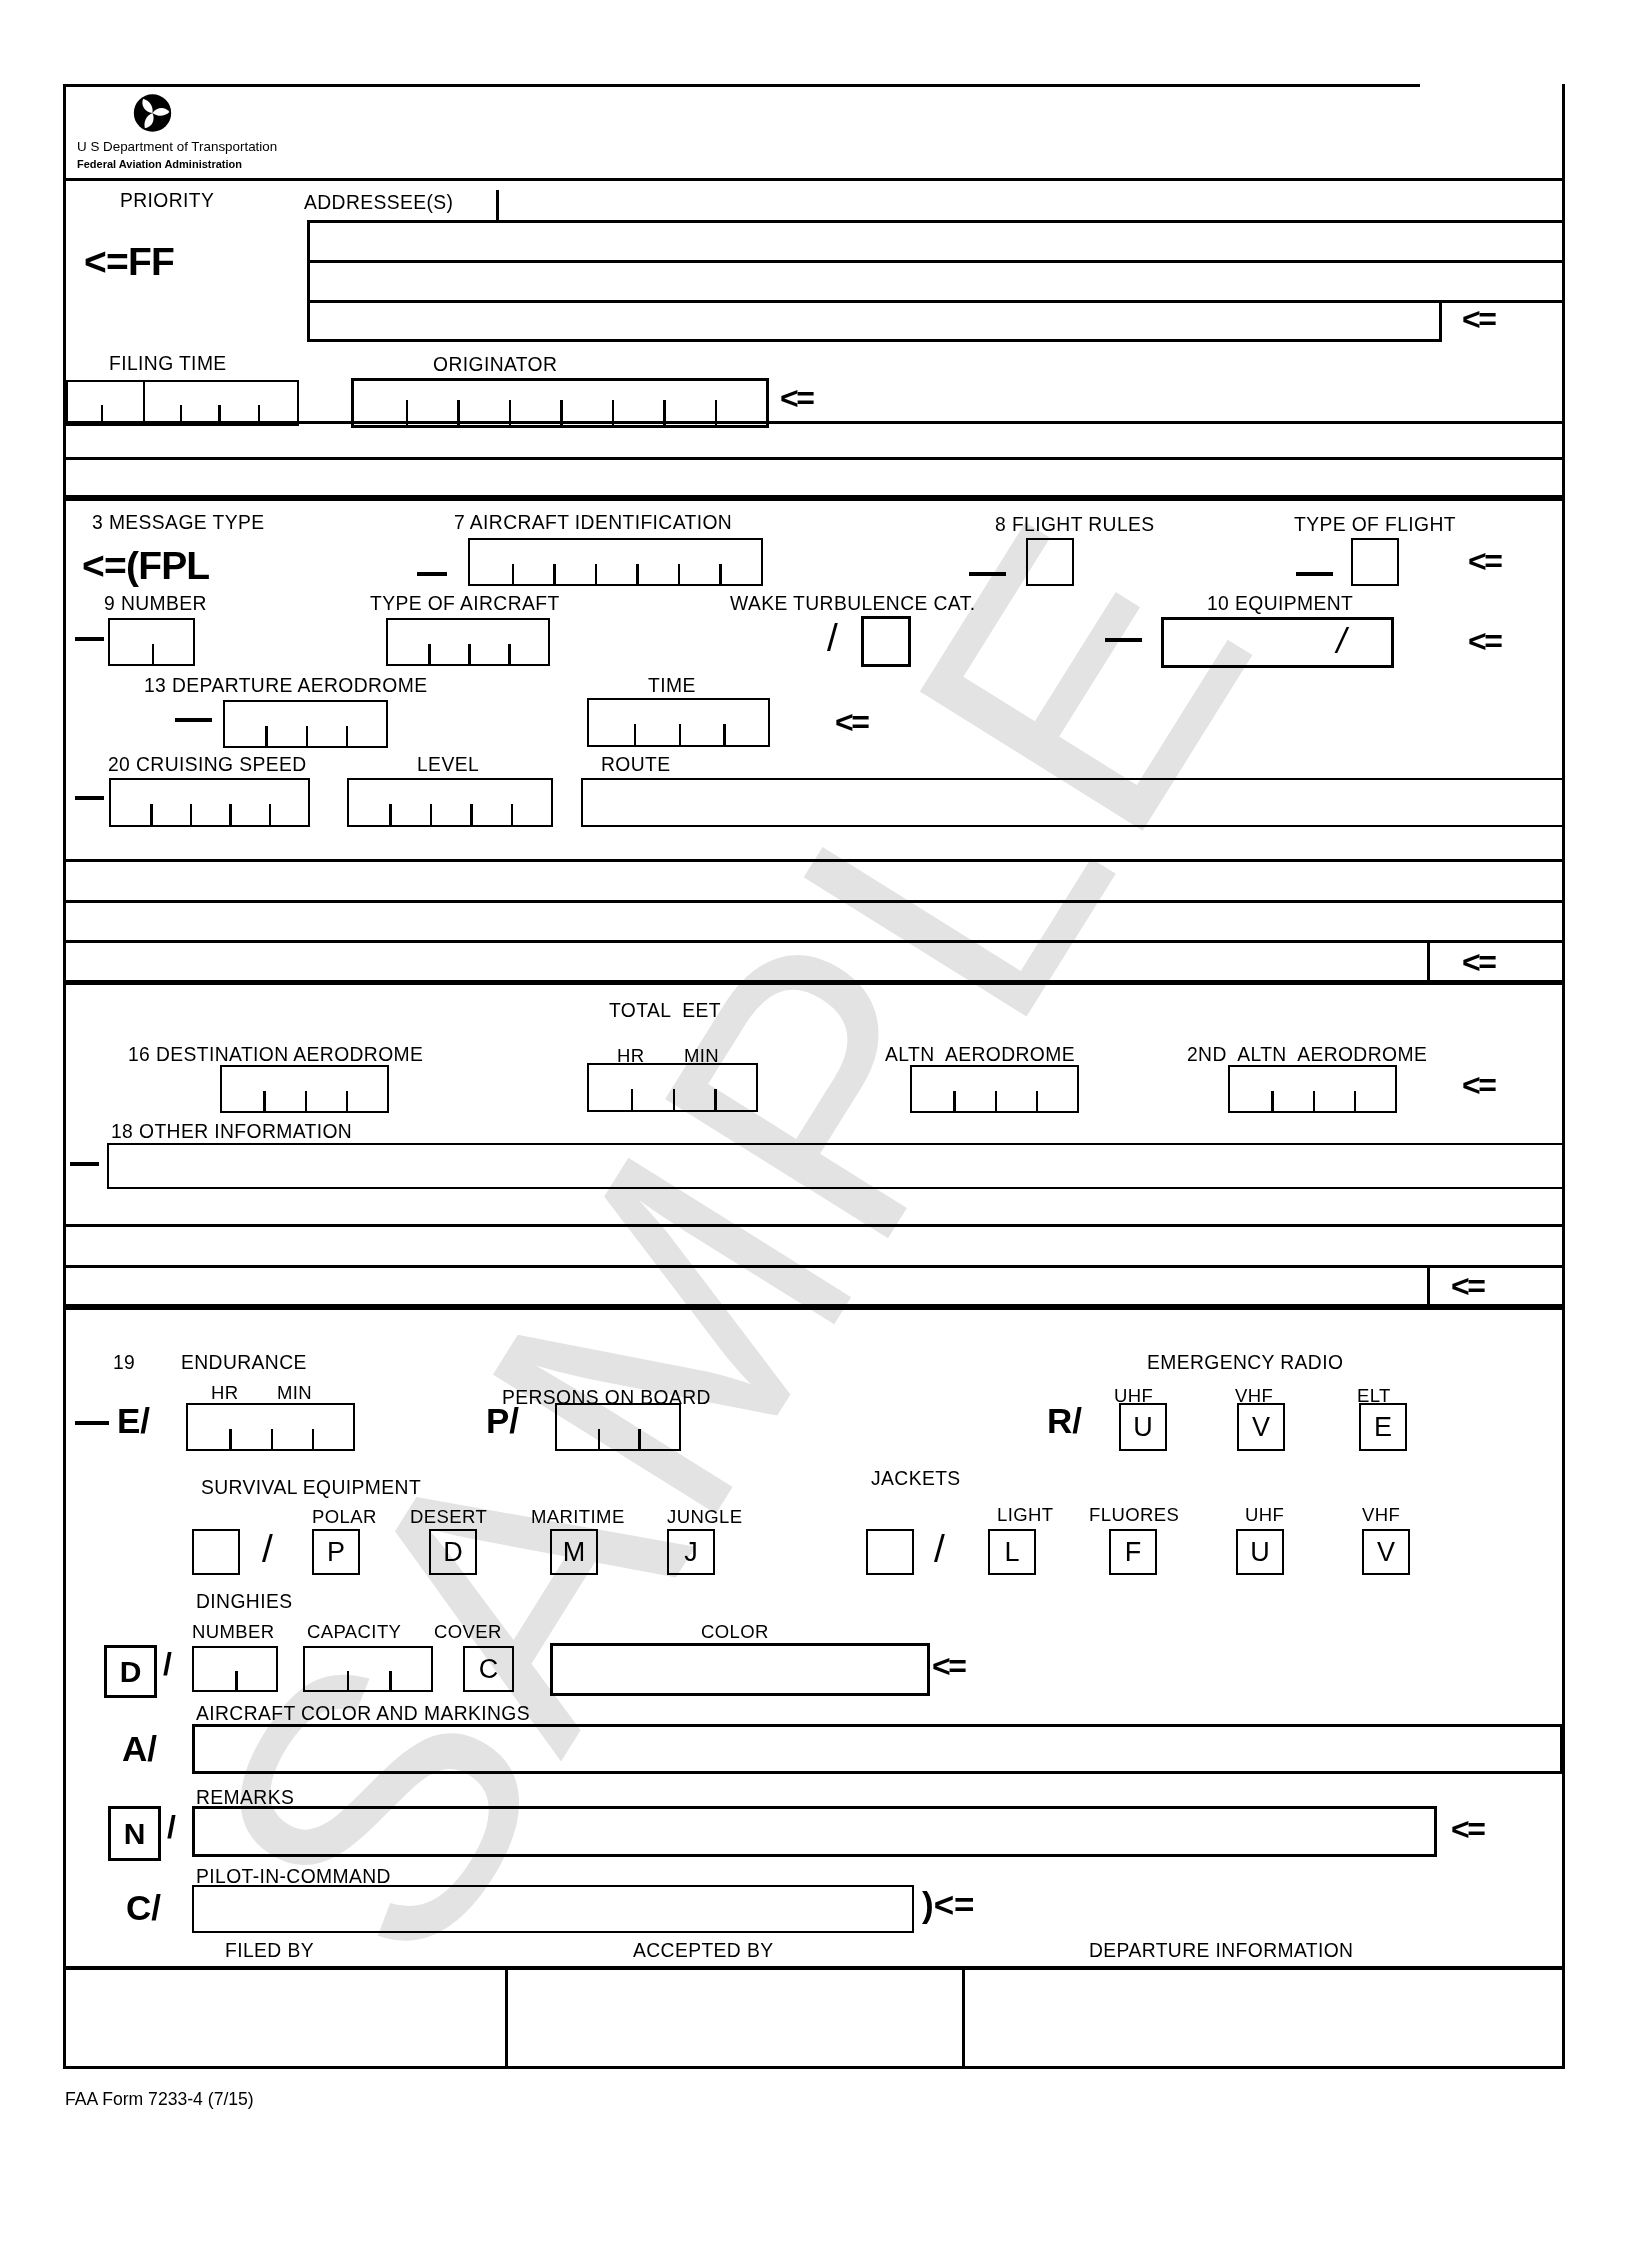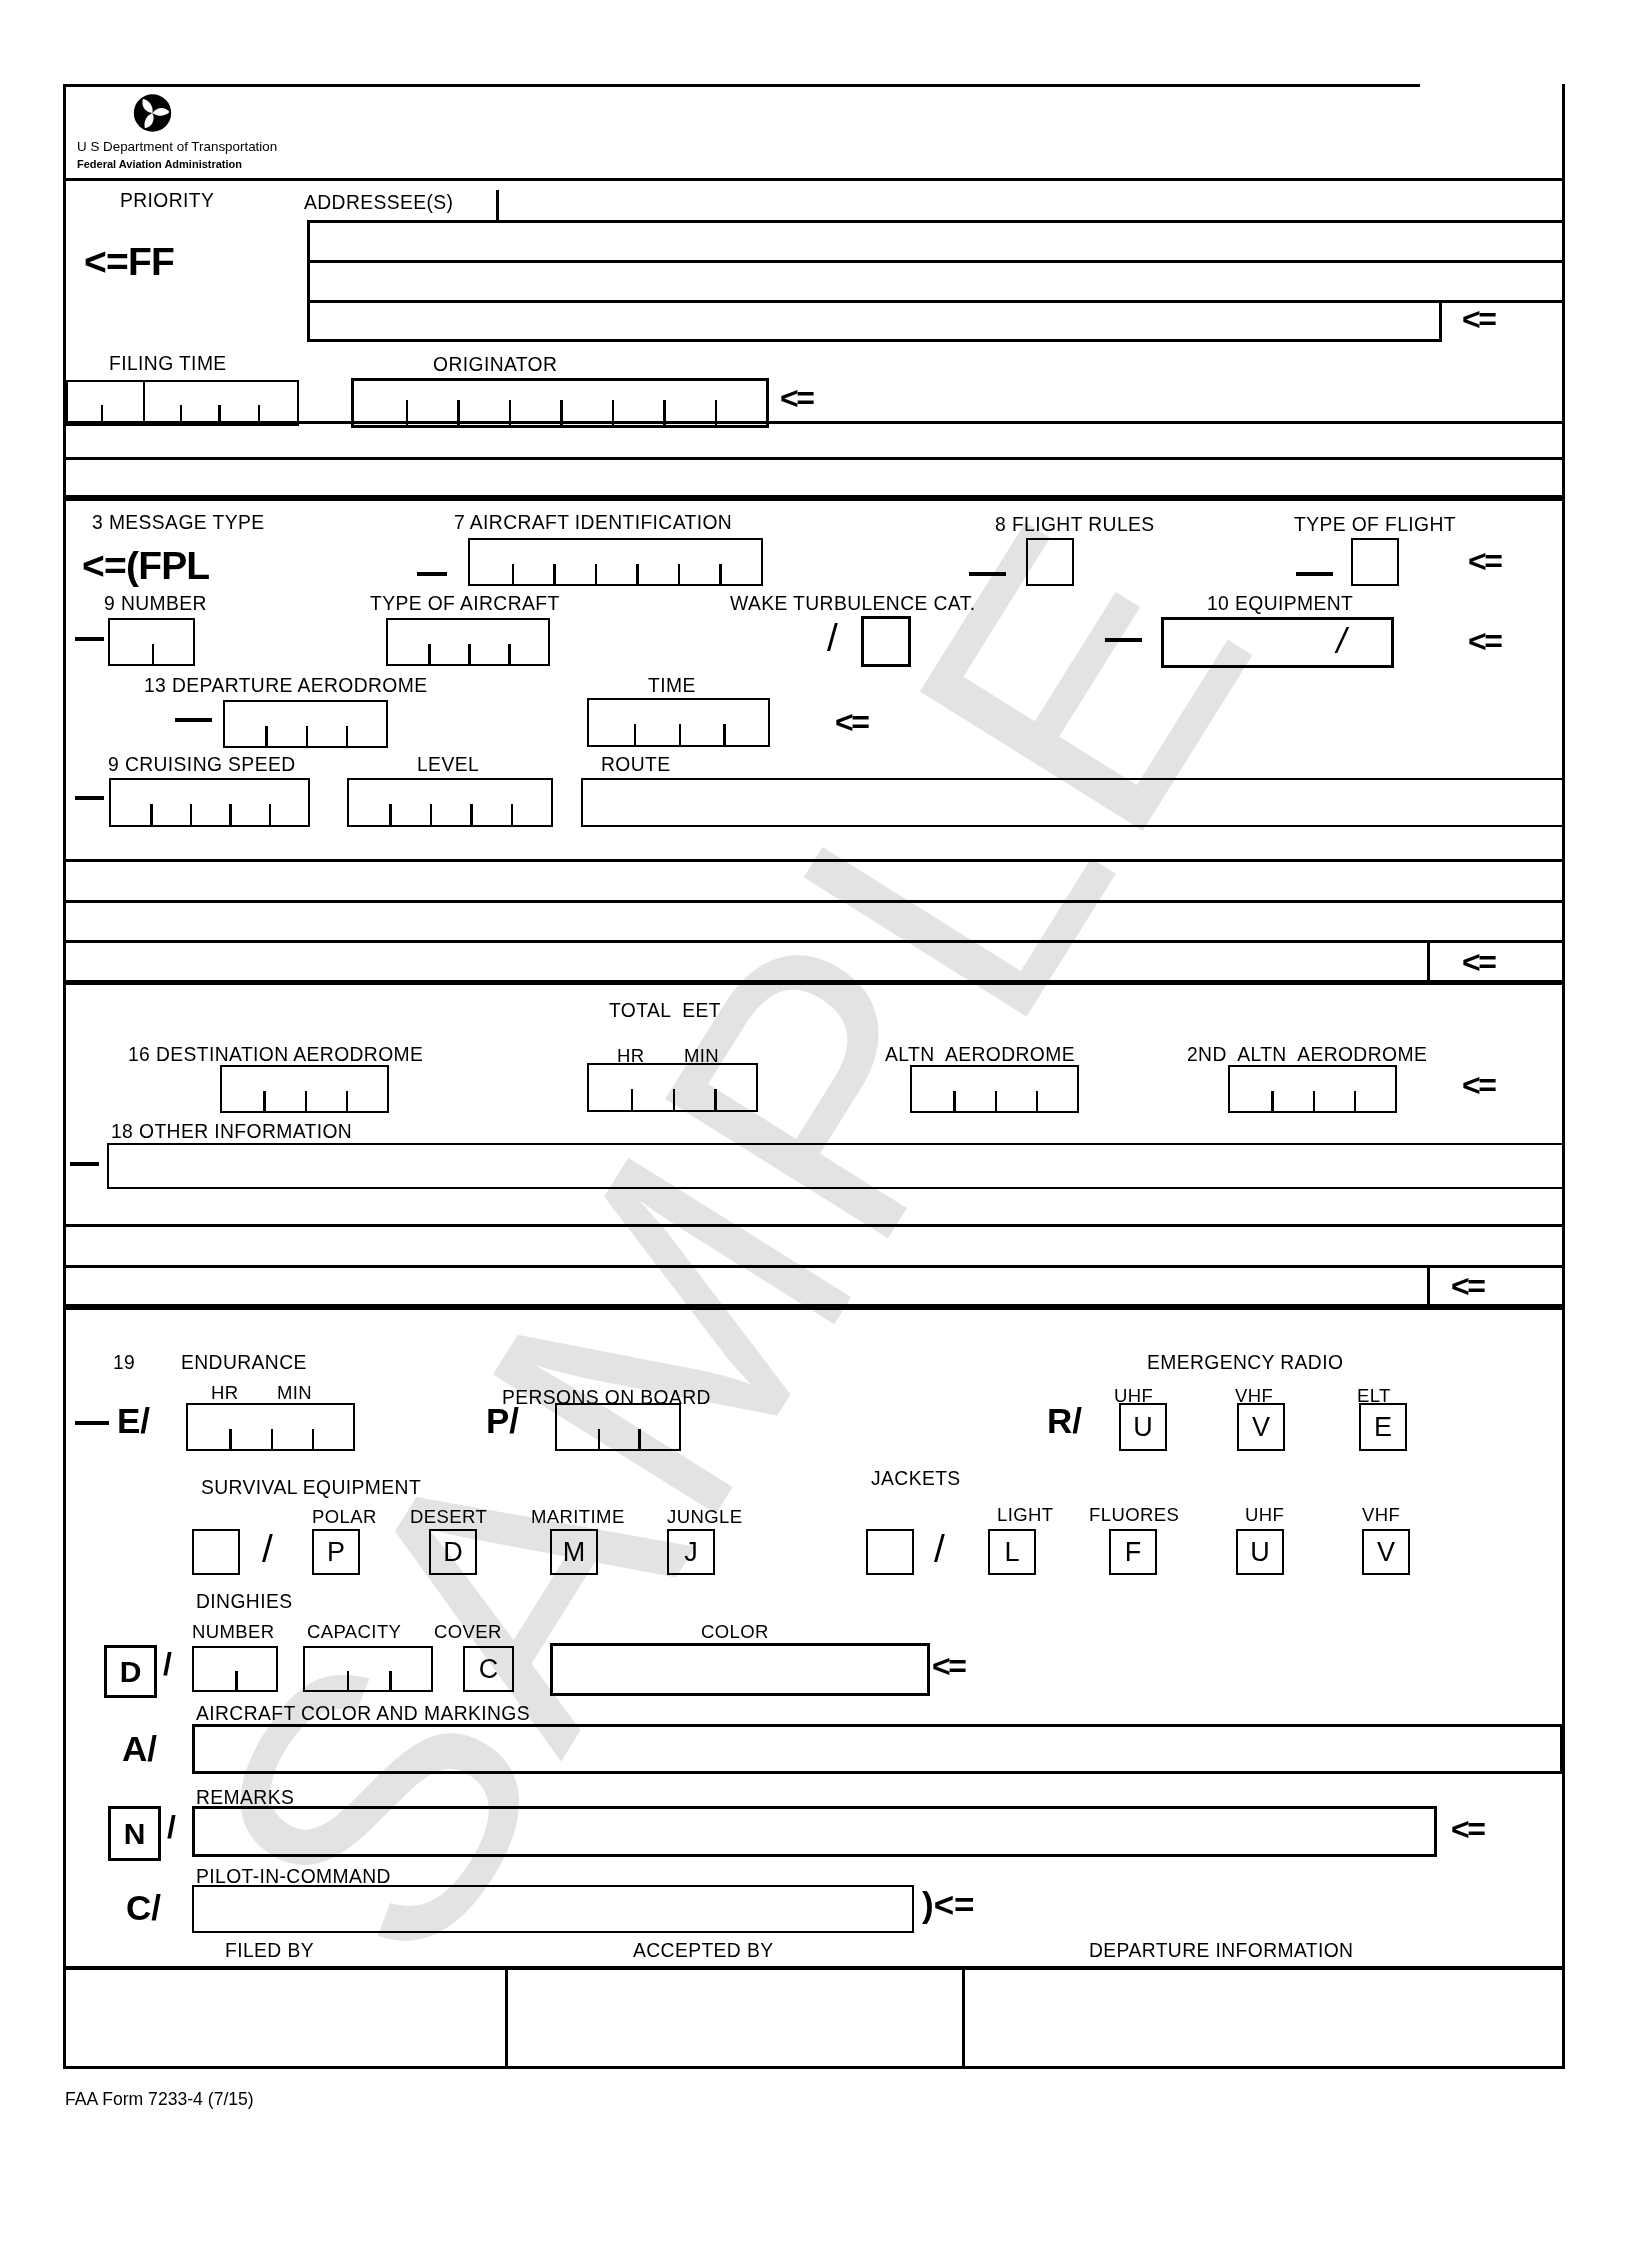--- a/index.html
+++ b/index.html
@@ -149,21 +149,21 @@
       <div class="tick" style="left:50%;"></div>
       <div class="tick" style="left:75%;"></div>
   </div>
   <div class="cbox" style="left:587px;top:698px;width:179px;height:45px;">
     <div class="tick" style="left:25%;"></div>
       <div class="tick" style="left:50%;"></div>
       <div class="tick" style="left:75%;"></div>
   </div>
   <div class="arrow" style="left:835px;top:704px;">&lt;=</div>
 
-  <div class="lbl" style="left:108px;top:754px;">9 CRUISING SPEED</div>
+  <div class="lbl" style="left:108px;top:754px;">20 CRUISING SPEED</div>
   <div class="lbl" style="left:417px;top:754px;">LEVEL</div>
   <div class="lbl" style="left:601px;top:754px;text-align:right;">ROUTE</div>
   <div class="dash" style="left:75px;top:796px;width:28.6px;"></div>
   <div class="cbox" style="left:109px;top:778px;width:197px;height:45px;">
     <div class="tick" style="left:20%;"></div>
       <div class="tick" style="left:40%;"></div>
     <div class="tick" style="left:60%;"></div>
       <div class="tick" style="left:80%;"></div>
   </div>
   <div class="cbox" style="left:347px;top:778px;width:202px;height:45px;">

